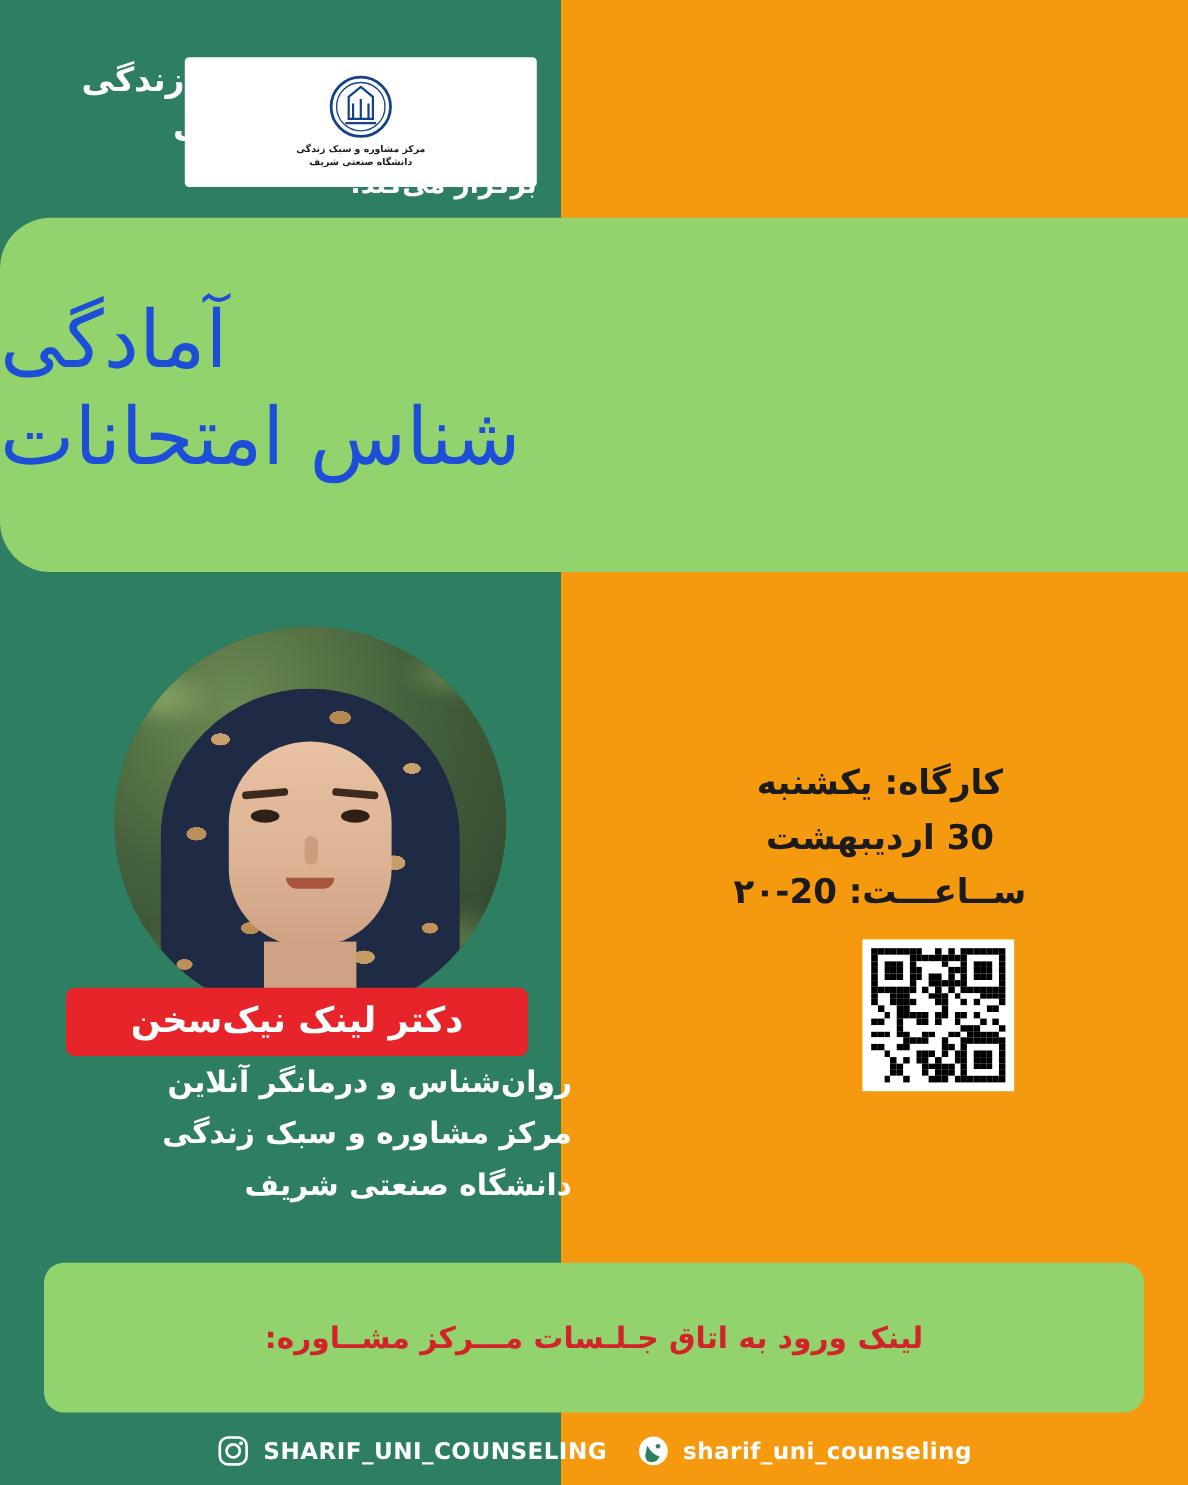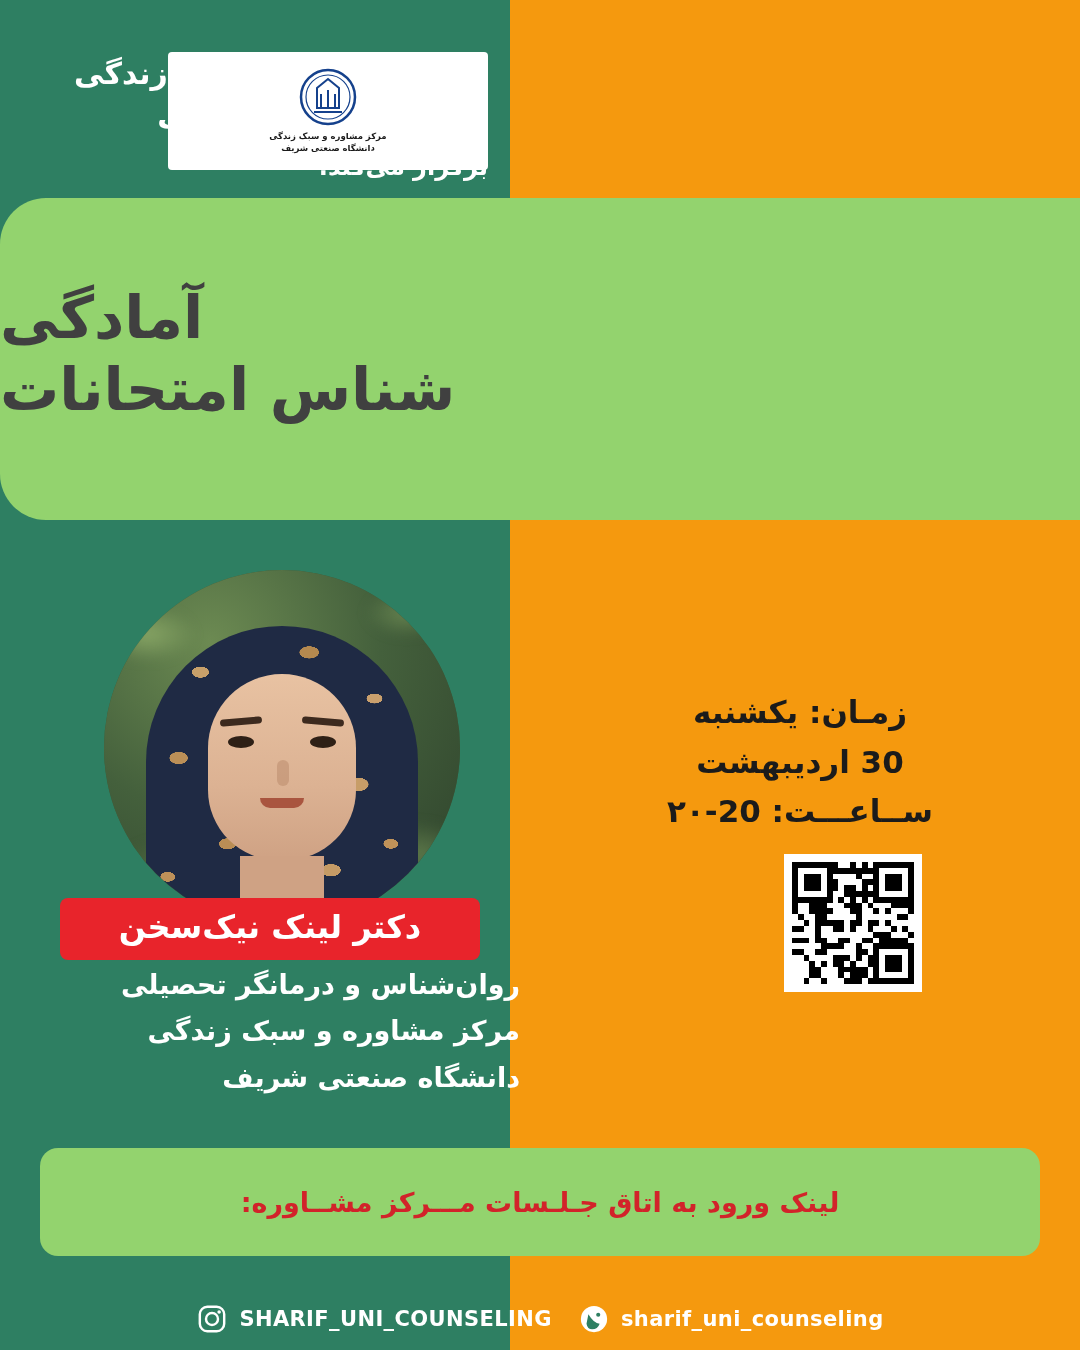--- a/index.html
+++ b/index.html
@@ -113,23 +113,23 @@
     background: #93d36e;
     border-radius: 46px 0 0 46px;
     display: flex;
     flex-direction: column;
     align-items: flex-end;
     justify-content: center;
     padding: 0 56px 10px 0;
     direction: rtl;
   }
   .title-line {
-    color: #404040;
-    font-size: 59px;
-    font-weight: bold;
+    color: #1d4ed8;
+    font-size: 72px;
+    font-weight: normal;
     line-height: 1.22;
     letter-spacing: -1px;
     white-space: nowrap;
   }
 
   
   .photo-wrap {
     position: absolute;
     top: 570px; right: 620px;
     width: 356px; height: 356px;
@@ -248,21 +248,21 @@
     display: grid;
     grid-template-columns: repeat(21, 1fr);
     grid-template-rows: repeat(21, 1fr);
   }
   .qr-grid i { background: #000; }
 
   
   .link-bar {
     position: absolute;
     left: 40px; top: 1148px;
-    width: 1000px; height: 108px;
+    width: 1000px; height: 136px;
     background: #93d36e;
     border-radius: 18px;
     display: flex;
     align-items: center;
     justify-content: center;
     gap: 6px;
   }
   .link-title {
     color: #d2232a;
     font-size: 27px;
@@ -359,27 +359,27 @@
     <div class="brow r"></div>
     <div class="eye l"></div>
     <div class="eye r"></div>
     <div class="nose"></div>
     <div class="mouth"></div>
     <div class="neck"></div>
   </div>
 
   <div class="name-badge">دکتر لینک نیک‌سخن</div>
   <div class="speaker-lines">
-    <div class="speaker-line">روان‌شناس و درمانگر تحصیلی</div>
+    <div class="speaker-line">روان‌شناس و درمانگر آنلاین</div>
     <div class="speaker-line">مرکز مشاوره و سبک زندگی</div>
     <div class="speaker-line">دانشگاه صنعتی شریف</div>
   </div>
 
   <div class="time-block">
-    <div class="time-line">زمـان: یکشنبه</div>
+    <div class="time-line">کارگاه: یکشنبه</div>
     <div class="time-line">30 اردیبهشت</div>
     <div class="time-line stretch">ســاعـــت: 20-۲۰</div>
   </div>
 
   <div class="qr-box">
     <div class="qr-grid" id="qrgrid">
         <i></i>
         <i></i>
         <i></i>
         <i></i>

